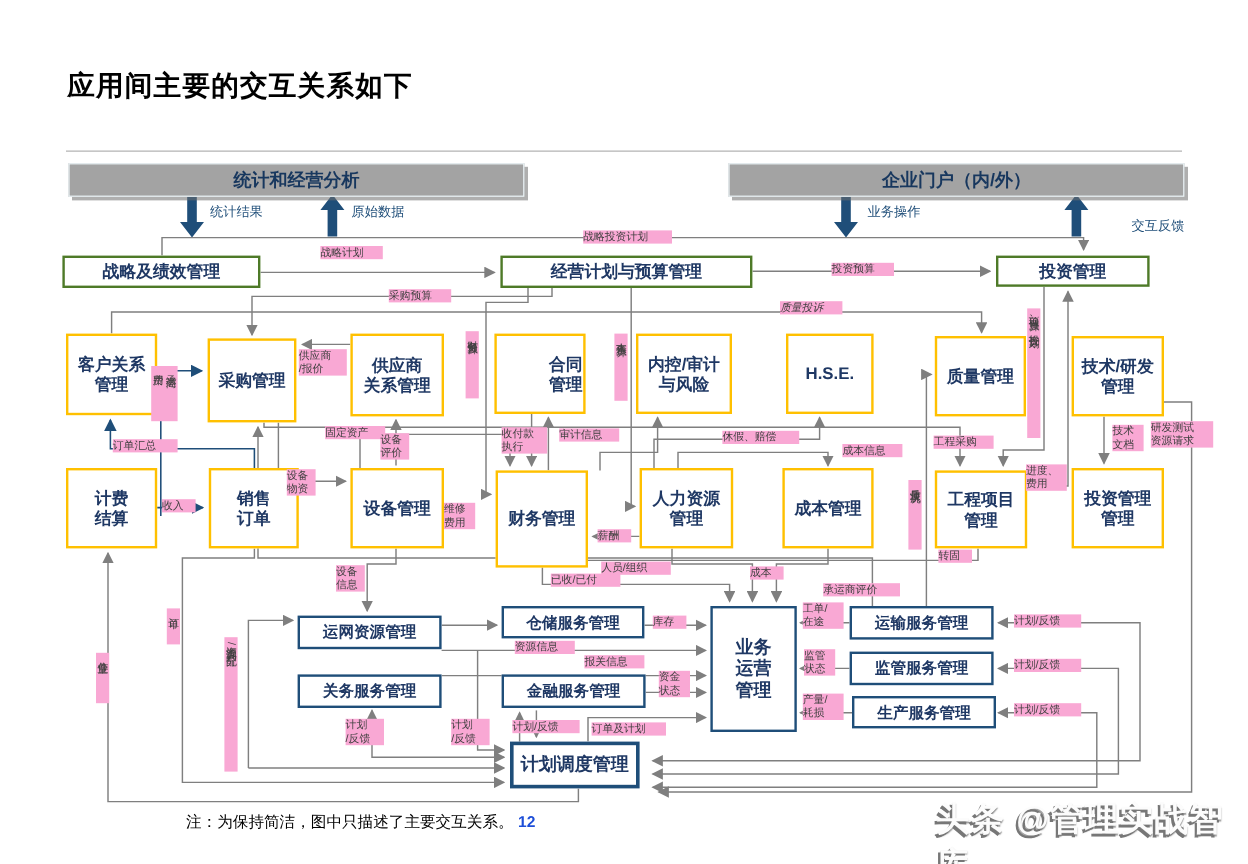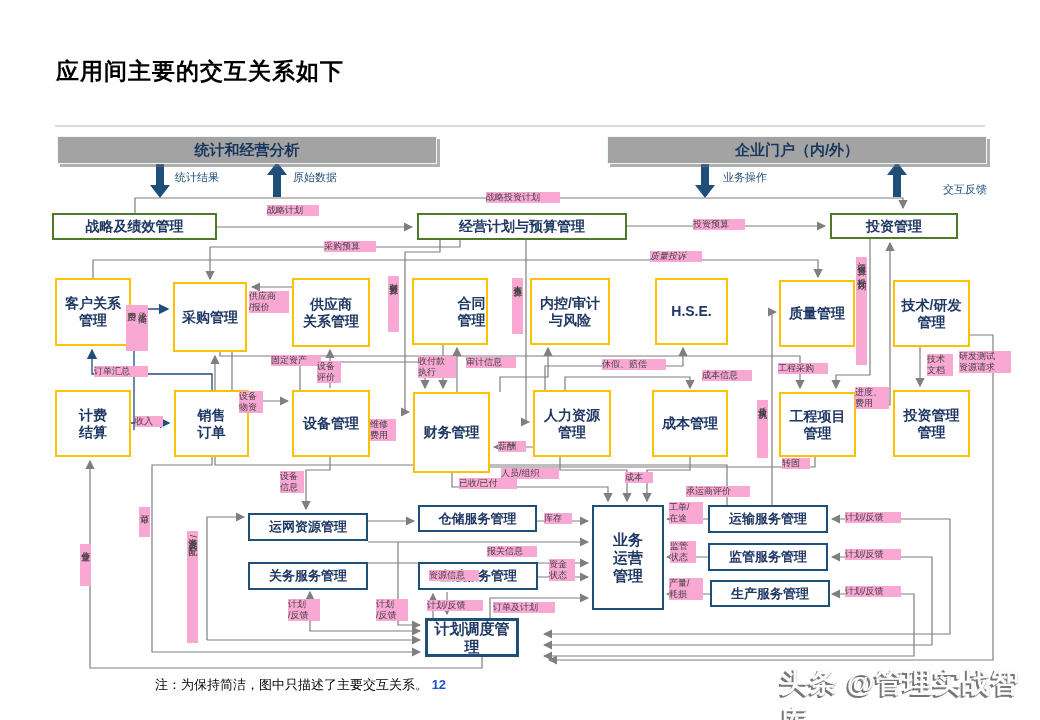--- a/index.html
+++ b/index.html
@@ -156,21 +156,21 @@
   <div class="b bb" style="left:248px;top:513px;width:120px;height:28px;">运网资源管理</div>
   <div class="b bb" style="left:248px;top:562px;width:120px;height:28px;">关务服务管理</div>
   <div class="b bb" style="left:418px;top:505px;width:119px;height:27px;">仓储服务管理</div>
   <div class="b bb" style="left:418px;top:562px;width:120px;height:28px;">金融服务管理</div>
   <div class="b bb big" style="left:592px;top:505px;width:72px;height:105px;">业务
 运营
 管理</div>
   <div class="b bb" style="left:708px;top:505px;width:120px;height:28px;">运输服务管理</div>
   <div class="b bb" style="left:708px;top:543px;width:120px;height:28px;">监管服务管理</div>
   <div class="b bb" style="left:710px;top:580px;width:120px;height:27px;">生产服务管理</div>
-  <div class="b bb thick" style="left:425px;top:618px;width:94px;height:39px;">计划调度管理</div>
+  <div class="b bb thick" style="left:425px;top:618px;width:108px;height:39px;">计划调度管理</div>
 
   <div class="lbl" style="left:486px;top:192px;width:74px;">战略投资计划</div>
   <div class="lbl" style="left:267px;top:205px;width:52px;">战略计划</div>
   <div class="lbl" style="left:693px;top:219px;width:52px;">投资预算</div>
   <div class="lbl" style="left:324px;top:241px;width:52px;">采购预算</div>
   <div class="lbl" style="left:650px;top:251px;width:52px;font-style:italic;">质量投诉</div>
   <div class="lbl" style="left:249px;top:291px;width:40px;">供应商
 /报价</div>
   <div class="lbl" style="left:94px;top:366px;width:54px;">订单汇总</div>
   <div class="lbl" style="left:135px;top:416px;width:28px;">收入</div>
@@ -195,21 +195,21 @@
   <div class="lbl" style="left:855px;top:387px;width:34px;">进度、
 费用</div>
   <div class="lbl" style="left:782px;top:458px;width:28px;">转固</div>
   <div class="lbl" style="left:927px;top:354px;width:26px;">技术
 文档</div>
   <div class="lbl" style="left:959px;top:351px;width:52px;">研发测试
 资源请求</div>
   <div class="lbl" style="left:280px;top:471px;width:24px;">设备
 信息</div>
   <div class="lbl" style="left:544px;top:513px;width:28px;">库存</div>
-  <div class="lbl" style="left:429px;top:534px;width:50px;margin-top:36px;">资源信息</div>
+  <div class="lbl" style="left:429px;top:534px;width:50px;">资源信息</div>
   <div class="lbl" style="left:487px;top:546px;width:50px;">报关信息</div>
   <div class="lbl" style="left:549px;top:559px;width:26px;">资金
 状态</div>
   <div class="lbl" style="left:669px;top:502px;width:34px;">工单/
 在途</div>
   <div class="lbl" style="left:670px;top:541px;width:26px;">监管
 状态</div>
   <div class="lbl" style="left:669px;top:578px;width:34px;">产量/
 耗损</div>
   <div class="lbl" style="left:845px;top:512px;width:56px;">计划/反馈</div>

